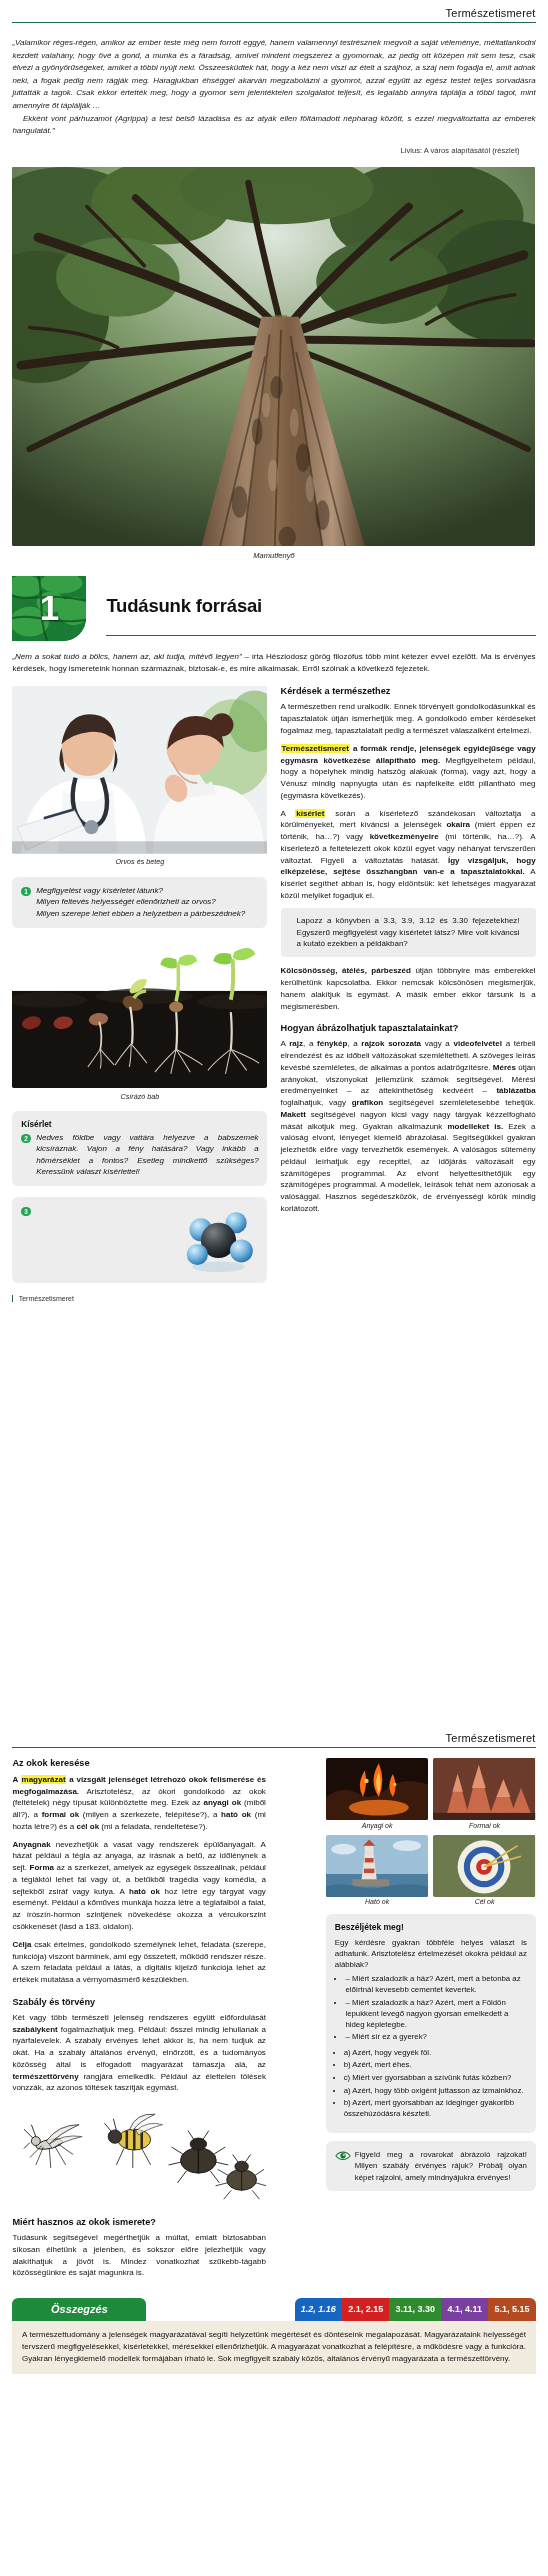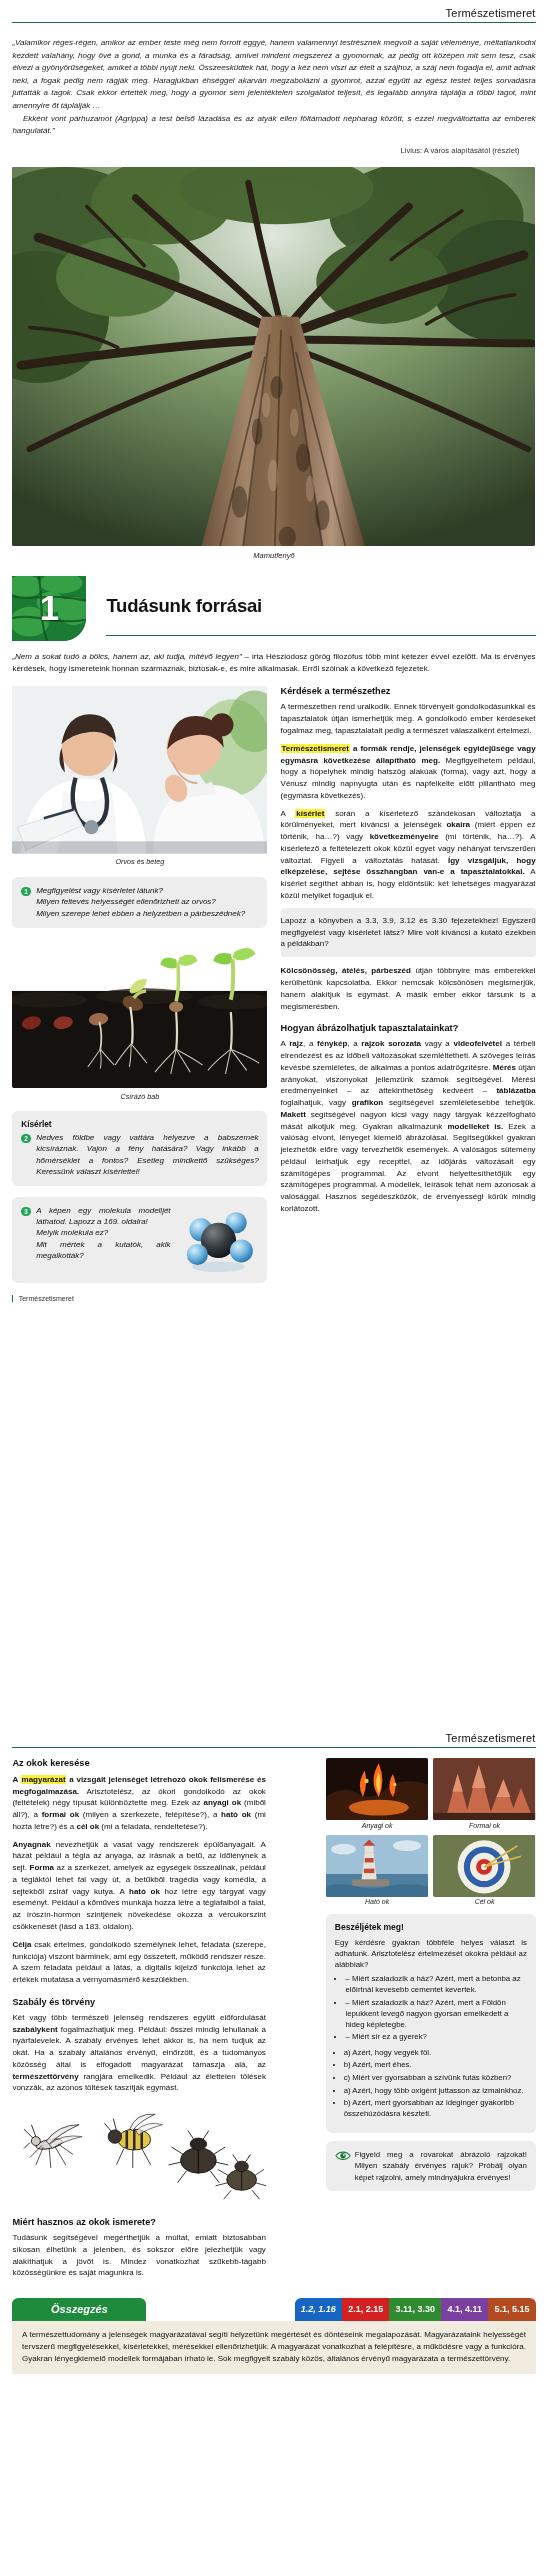--- a/index.html
+++ b/index.html
@@ -170,21 +170,21 @@
     line-height:1.47;
     text-align:justify;
     margin:0 0 6.2px 0;
   }
   .body-p b { font-weight:bold; }
   .hl { background:#fbf03c; padding:0 0.9px; }
 
   .tipbox {
     background:#ededed;
     border-radius:3.5px;
-    padding:7px 0;
+    padding:7px 16px;
     font-size:8px;
     line-height:1.45;
     text-align:justify;
     margin:0 0 8.8px 0;
   }
 
   .footer-mark {
     margin-top:12.4px;
     padding-left:5.3px;
     border-left:1.3px solid #1d6b4b;
@@ -510,25 +510,20 @@
         <div class="qrow">
           <div class="bullet">2</div>
           <div class="qtext">Nedves földbe vagy vattára helyezve a babszemek kicsíráznak. Vajon a fény hatására? Vagy inkább a hőmérséklet a fontos? Esetleg mindkettő szükséges? Keressünk választ kísérlettel!</div>
         </div>
       </div>
 
       <div class="qbox with-pic">
         <div style="flex:1 1 auto;">
           <div class="qrow">
             <div class="bullet">3</div>
-            <div class="qtext">
-              <span>A képen egy molekula modelljét láthatod. Lapozz a 169. oldalra!</span>
-              <span>Melyik molekula ez?</span>
-              <span>Mit mértek a kutatók, akik megalkották?</span>
-            </div>
           </div>
         </div>
         <div class="pic">
           <svg viewBox="0 0 92 78" aria-hidden="true">
             <defs>
               <radialGradient id="blu" cx="35%" cy="30%" r="70%">
                 <stop offset="0%" stop-color="#d6edfb"></stop>
                 <stop offset="55%" stop-color="#76b8e2"></stop>
                 <stop offset="100%" stop-color="#2f7bb0"></stop>
               </radialGradient>

